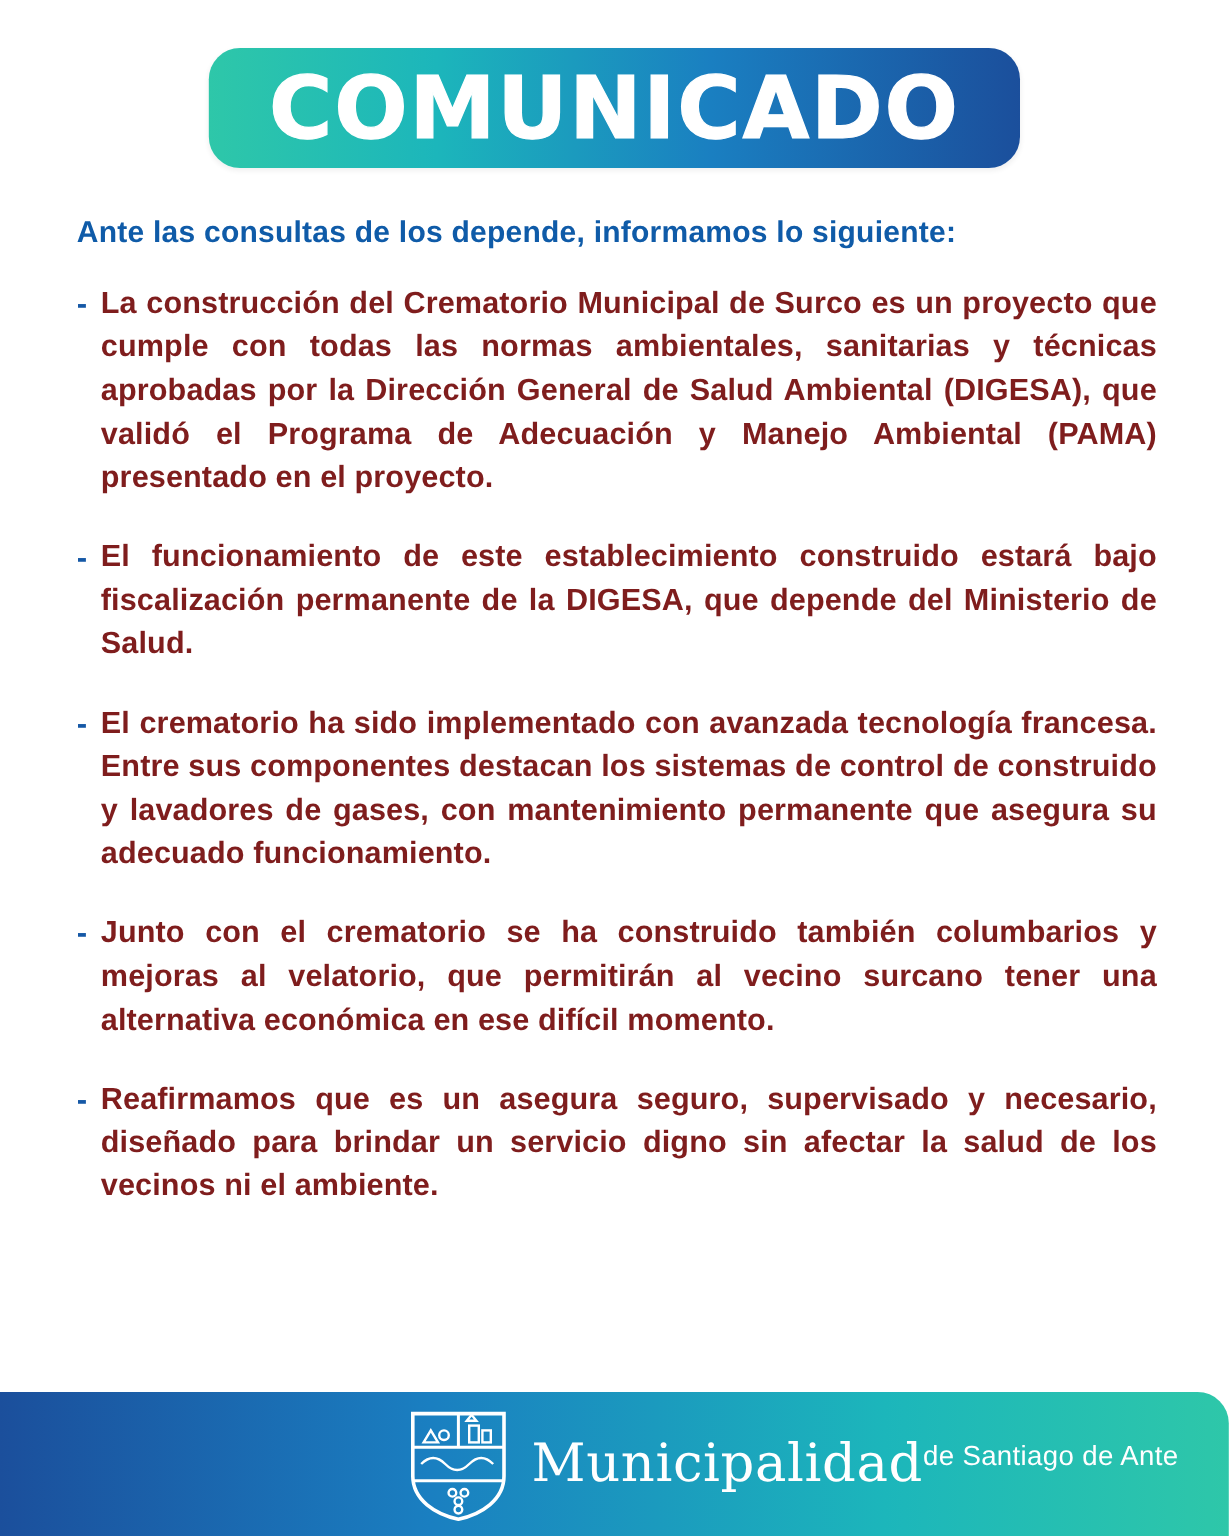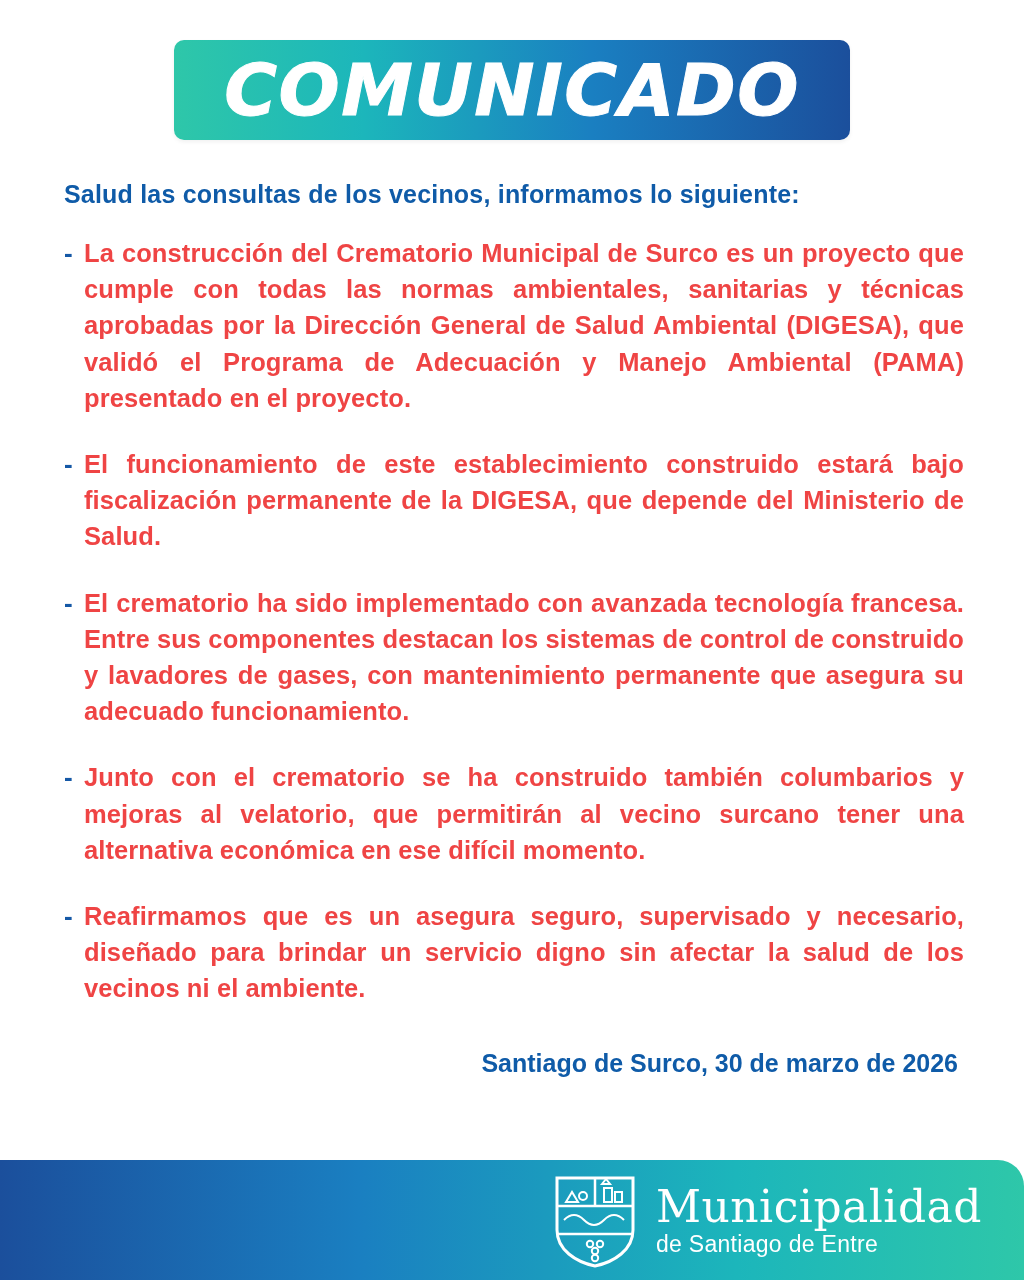--- a/index.html
+++ b/index.html
@@ -21,27 +21,26 @@
     top: 40px;
     left: 0;
     width: 1024px;
     height: 100px;
     display: flex;
     justify-content: center;
   }
   .header-banner {
     width: 676px;
     height: 100px;
-    border-radius: 10px;
+    border-radius: 26px;
     background: linear-gradient(90deg, #2ec7a9 0%, #1cb6bb 28%, #1a7fc1 62%, #1b4f9c 100%);
     display: flex;
     align-items: center;
     justify-content: center;
     box-shadow: 0 2px 4px rgba(0,0,0,0.06);
-    font-style: italic;
   }
   .header-title {
     color: #ffffff;
     font-size: 72px;
     font-weight: bold;
     letter-spacing: 1.5px;
     line-height: 1;
     font-family: "DejaVu Sans", sans-serif;
     -webkit-text-stroke: 1px #ffffff;
   }
@@ -71,21 +70,21 @@
     width: 20px;
     font-size: 26px;
     line-height: 1.42;
     color: #1558a6;
     font-weight: bold;
   }
   .bullet-text {
     flex: 1 1 auto;
     font-size: 25.5px;
     line-height: 1.42;
-    color: #ef4444;
+    color: #7f1d1d;
     text-align: justify;
     font-weight: 600;
     letter-spacing: 0.1px;
   }
   .bullet:last-of-type {
     margin-bottom: 0;
   }
   .signature {
     margin-top: 42px;
     text-align: right;
@@ -114,21 +113,21 @@
     display: flex;
     align-items: center;
     gap: 18px;
   }
   .crest {
     width: 86px;
     height: 96px;
   }
   .brand {
     display: flex;
-    flex-direction: column;
+    flex-direction: row;
     justify-content: center;
     line-height: 1;
   }
   .brand-main {
     color: #ffffff;
     font-size: 44px;
     font-family: "DejaVu Serif", serif;
     letter-spacing: 0.5px;
   }
   .brand-sub {
@@ -143,21 +142,21 @@
 <body>
 
 <div class="header-wrap">
   <div class="header-banner">
     <div class="header-title">COMUNICADO</div>
   </div>
 </div>
 
 <div class="content">
 
-  <div class="intro">Salud las consultas de los vecinos, informamos lo siguiente:</div>
+  <div class="intro">Ante las consultas de los depende, informamos lo siguiente:</div>
 
   <div class="bullet">
     <div class="dash">-</div>
     <div class="bullet-text">La construcción del Crematorio Municipal de Surco es un proyecto que cumple con todas las normas ambientales, sanitarias y técnicas aprobadas por la Dirección General de Salud Ambiental (DIGESA), que validó el Programa de Adecuación y Manejo Ambiental (PAMA) presentado en el proyecto.</div>
   </div>
 
   <div class="bullet">
     <div class="dash">-</div>
     <div class="bullet-text">El funcionamiento de este establecimiento construido estará bajo fiscalización permanente de la DIGESA, que depende del Ministerio de Salud.</div>
   </div>
@@ -170,21 +169,20 @@
   <div class="bullet">
     <div class="dash">-</div>
     <div class="bullet-text">Junto con el crematorio se ha construido también columbarios y mejoras al velatorio, que permitirán al vecino surcano tener una alternativa económica en ese difícil momento.</div>
   </div>
 
   <div class="bullet">
     <div class="dash">-</div>
     <div class="bullet-text">Reafirmamos que es un asegura seguro, supervisado y necesario, diseñado para brindar un servicio digno sin afectar la salud de los vecinos ni el ambiente.</div>
   </div>
 
-  <div class="signature">Santiago de Surco, 30 de marzo de 2026</div>
 </div>
 
 <div class="footer">
   <div class="footer-inner">
     <span class="crest">
       <svg viewBox="0 0 86 96" width="86" height="96" aria-hidden="true">
         <path d="M5 6 H81 V58 C81 78 62 90 43 94 C24 90 5 78 5 58 Z" fill="none" stroke="#ffffff" stroke-width="3"></path>
         <line x1="5" y1="34" x2="81" y2="34" stroke="#ffffff" stroke-width="2.5"></line>
         <line x1="43" y1="34" x2="43" y2="6" stroke="#ffffff" stroke-width="2.5"></line>
         <line x1="5" y1="62" x2="81" y2="62" stroke="#ffffff" stroke-width="2.5"></line>
@@ -195,16 +193,16 @@
         <path d="M50 12 l4 -5 l4 5 z" fill="none" stroke="#ffffff" stroke-width="2"></path>
         <path d="M12 48 q10 -10 20 0 q10 10 20 0 q10 -10 20 0" fill="none" stroke="#ffffff" stroke-width="2"></path>
         <circle cx="38" cy="72" r="3.2" fill="none" stroke="#ffffff" stroke-width="2"></circle>
         <circle cx="48" cy="72" r="3.2" fill="none" stroke="#ffffff" stroke-width="2"></circle>
         <circle cx="43" cy="79" r="3.2" fill="none" stroke="#ffffff" stroke-width="2"></circle>
         <circle cx="43" cy="86" r="3.2" fill="none" stroke="#ffffff" stroke-width="2"></circle>
       </svg>
     </span>
     <span class="brand">
       <span class="brand-main">Municipalidad</span>
-      <span class="brand-sub">de Santiago de Entre</span>
+      <span class="brand-sub">de Santiago de Ante</span>
     </span>
   </div>
 </div>
 
 </body></html>

